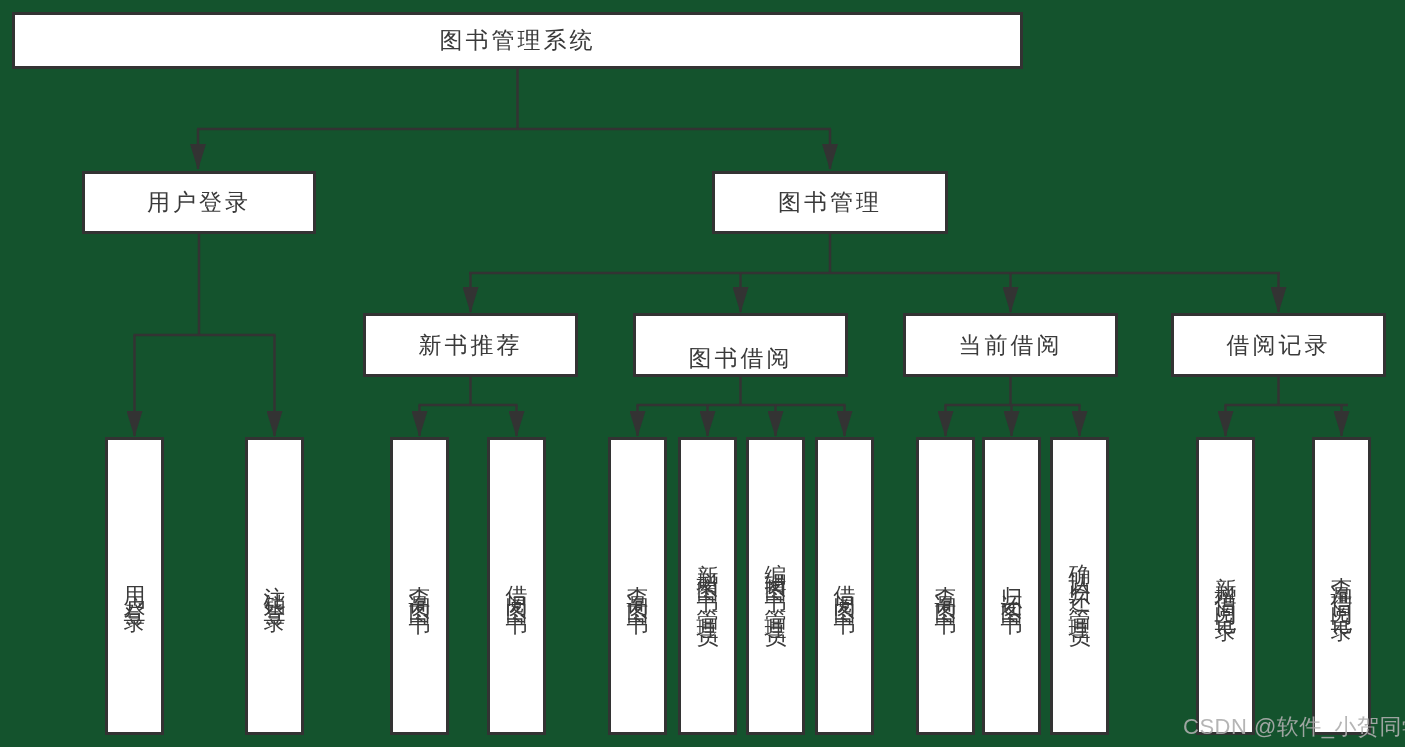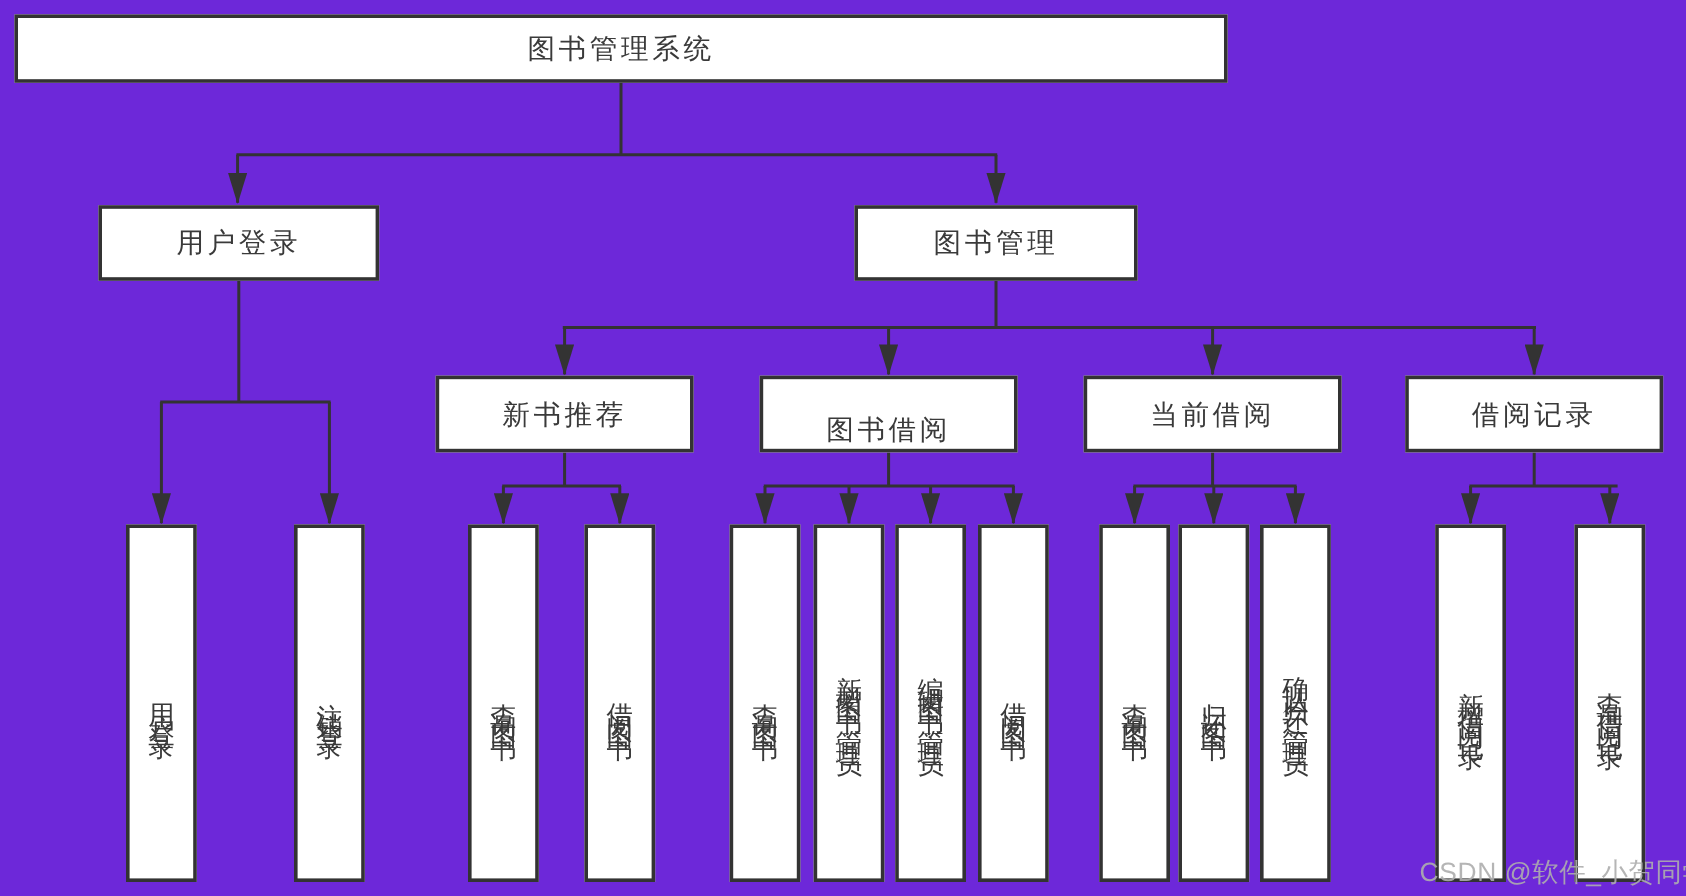--- a/index.html
+++ b/index.html
@@ -1,20 +1,20 @@
 <!DOCTYPE html>
 <html><head>
 <meta charset="utf-8">
 <style>
   html, body { margin: 0; padding: 0; background: #ffffff; }
   .canvas {
     position: relative;
     width: 1405px;
     height: 747px;
-    background: #6d28d9;
+    background: #14532d;
     overflow: hidden;
     font-family: "Liberation Sans", "DejaVu Sans", sans-serif;
     color: #3a3a3a;
   }
   svg.connectors {
     position: absolute;
     left: 0; top: 0;
     width: 1405px; height: 747px;
     z-index: 1;
   }

